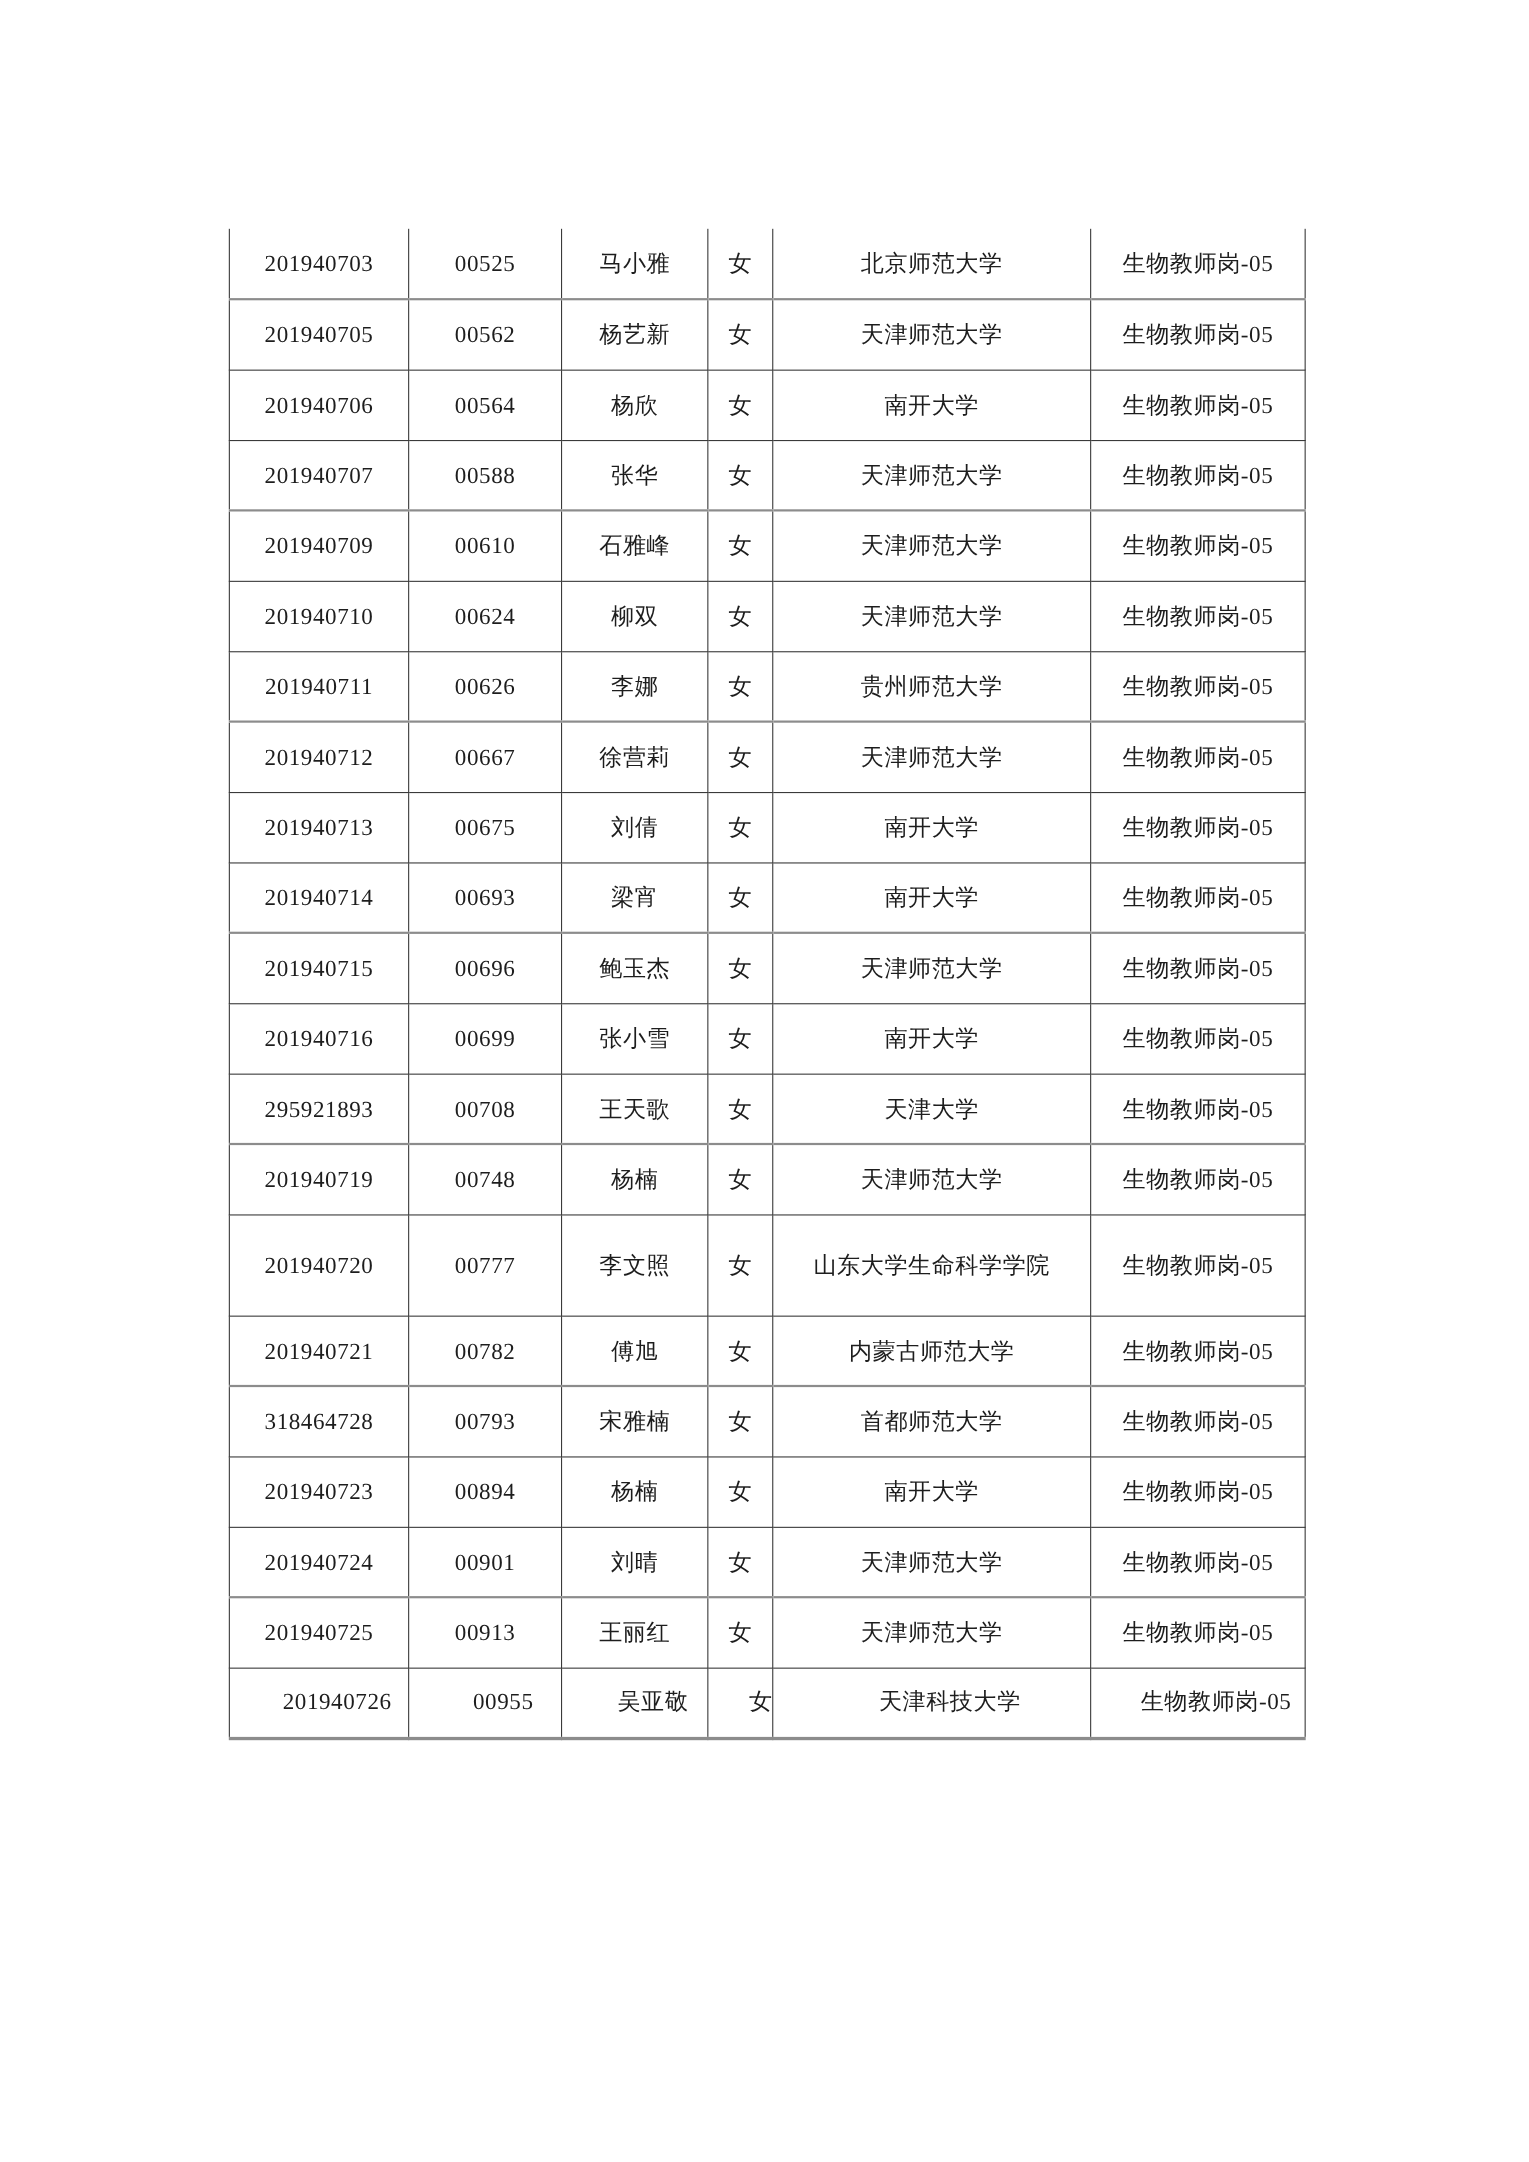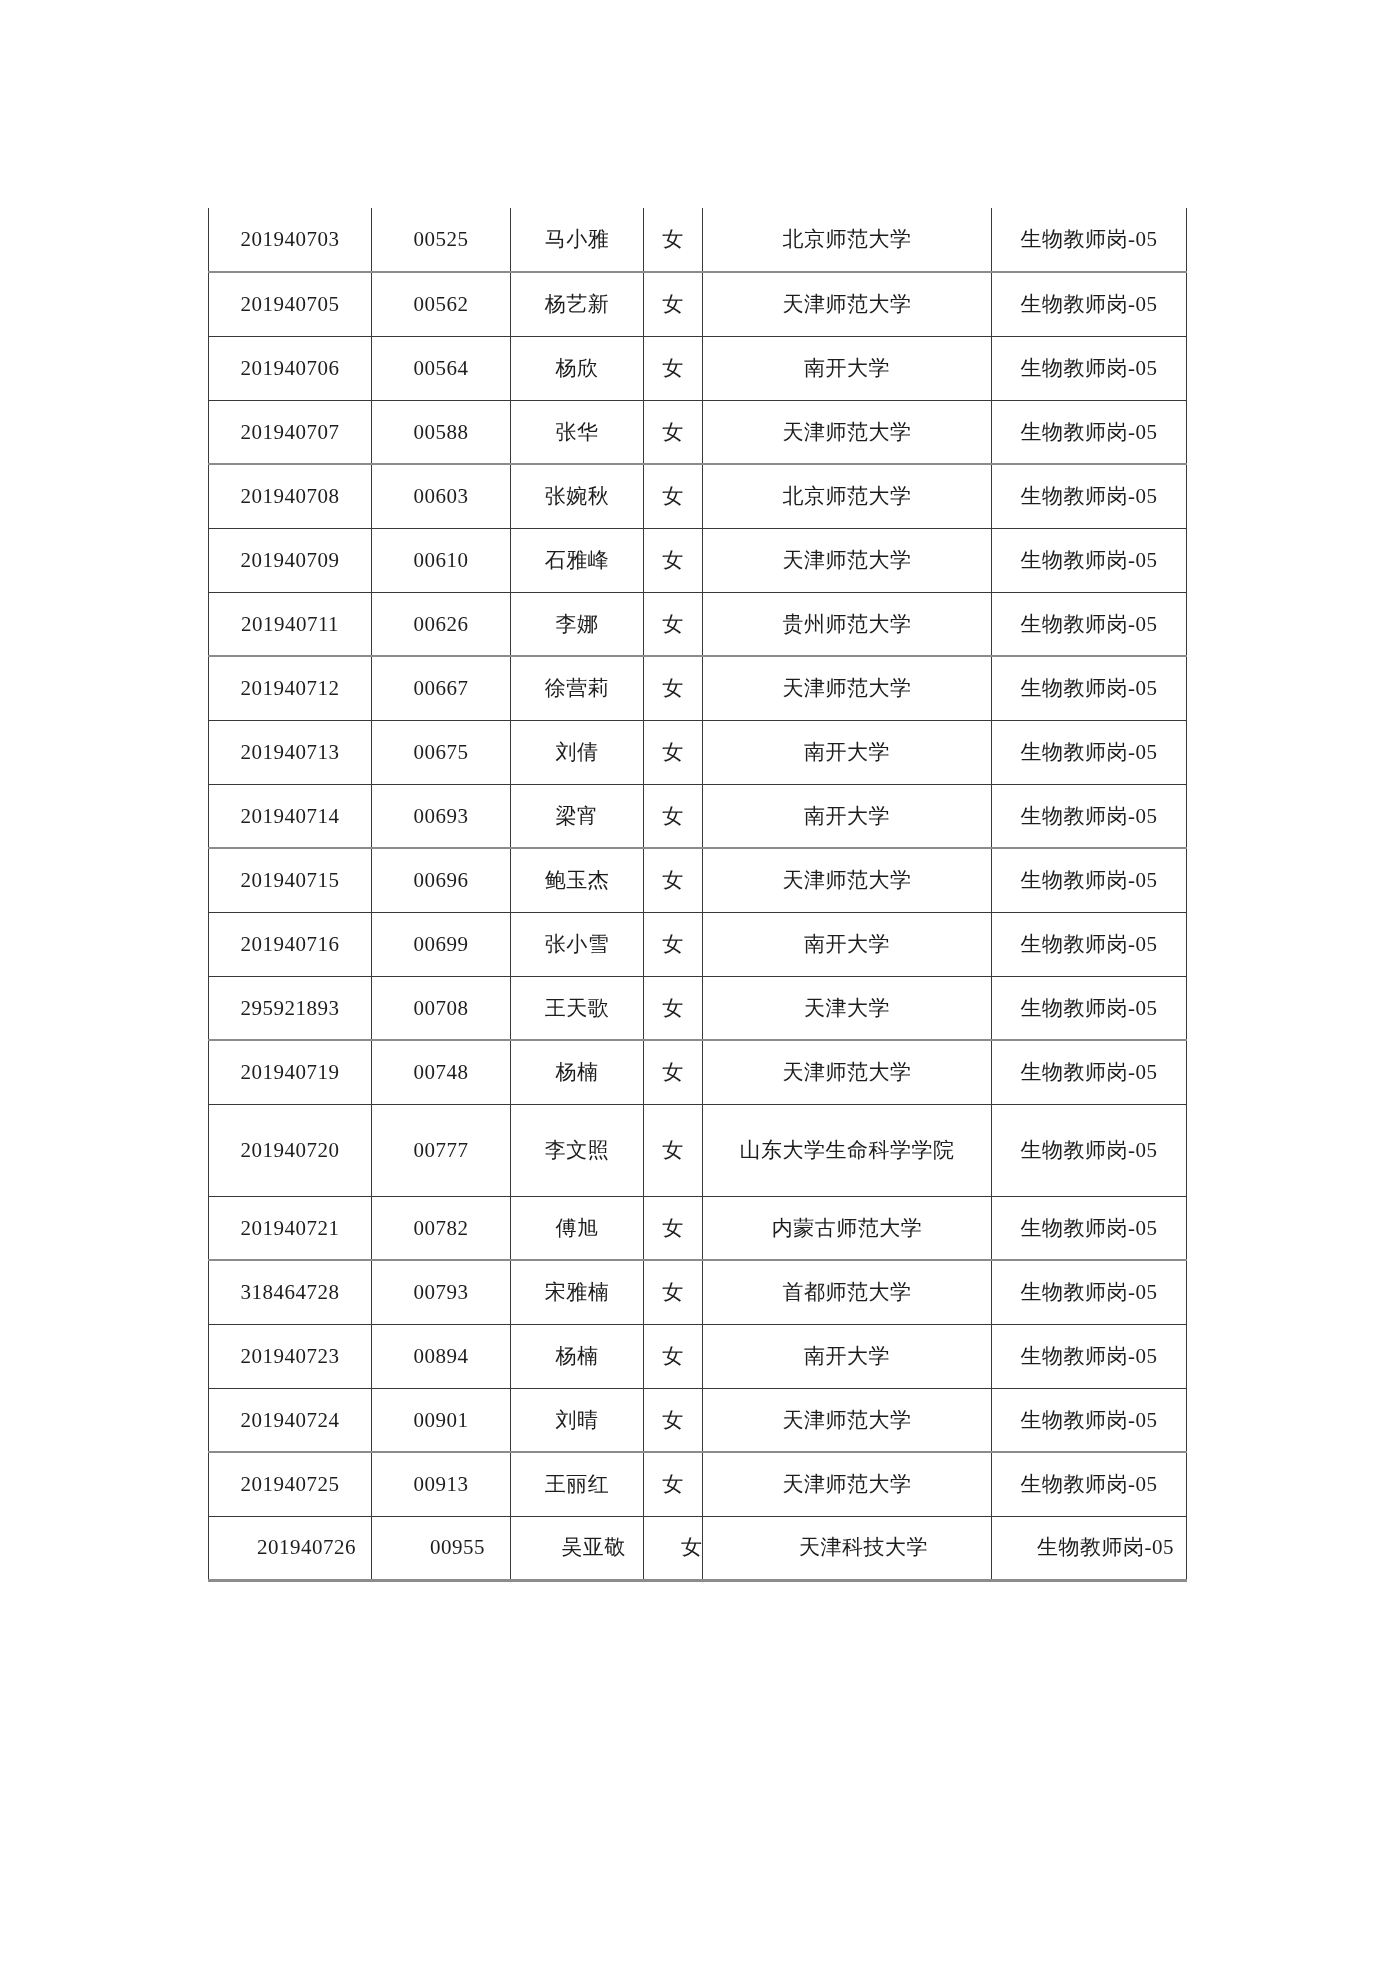--- a/index.html
+++ b/index.html
@@ -101,31 +101,31 @@
           </tr>
           <tr>
             <td>201940707</td>
             <td>00588</td>
             <td>张华</td>
             <td>女</td>
             <td>天津师范大学</td>
             <td>生物教师岗-05</td>
           </tr>
           <tr>
-            <td>201940708</td>
-            <td>00603</td>
-            <td>张婉秋</td>
-            <td>女</td>
-            <td>北京师范大学</td>
-            <td>生物教师岗-05</td>
-          </tr>
-          <tr>
             <td>201940709</td>
             <td>00610</td>
             <td>石雅峰</td>
+            <td>女</td>
+            <td>天津师范大学</td>
+            <td>生物教师岗-05</td>
+          </tr>
+          <tr>
+            <td>201940710</td>
+            <td>00624</td>
+            <td>柳双</td>
             <td>女</td>
             <td>天津师范大学</td>
             <td>生物教师岗-05</td>
           </tr>
           <tr>
             <td>201940711</td>
             <td>00626</td>
             <td>李娜</td>
             <td>女</td>
             <td>贵州师范大学</td>

